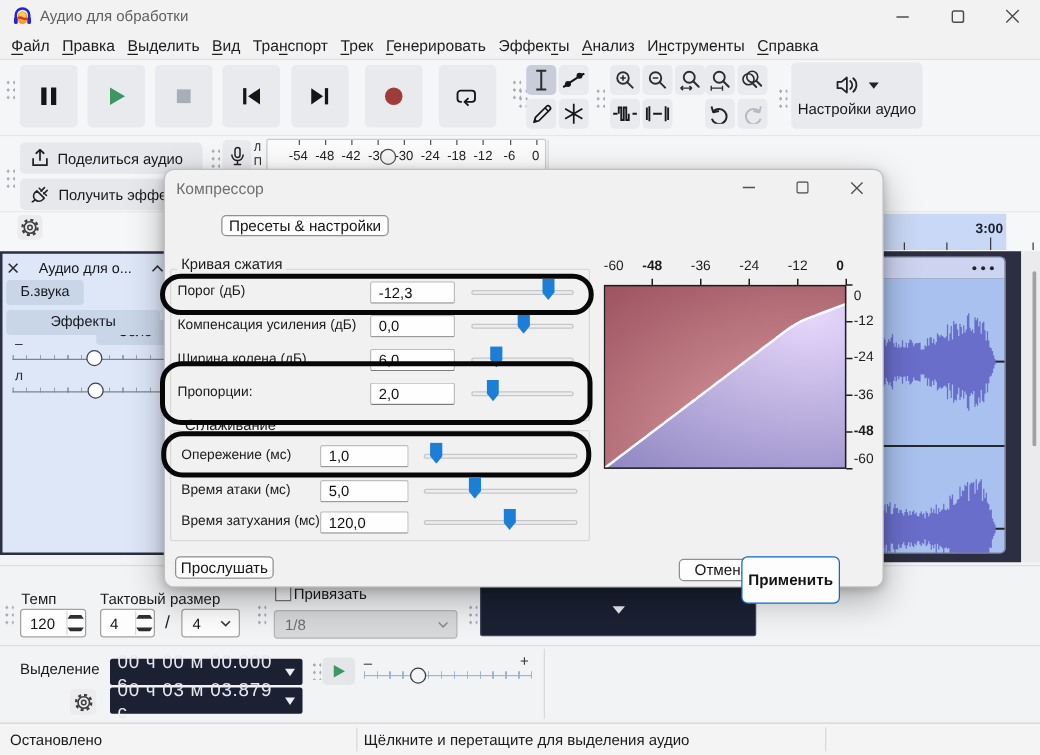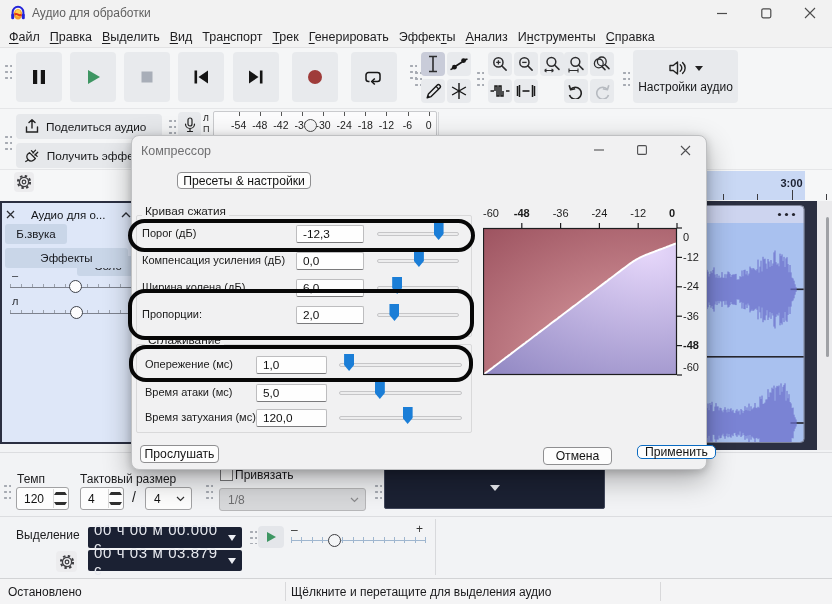--- a/index.html
+++ b/index.html
@@ -647,20 +647,20 @@
       <line x1="194" y1="123.6" x2="199" y2="123.6" stroke="#1d1d1f" stroke-width="1.2"></line>
       <line x1="194" y1="153" x2="199" y2="153" stroke="#1d1d1f" stroke-width="1.2"></line>
     </svg>
 
   <div class="white-btn" style="left:8px; top:309px; width:79px; height:18px;">
     <span>Прослушать</span>
   </div>
   <div class="white-btn" style="left:411px; top:311px; width:69px; height:18px;">
     <span>Отмена</span>
   </div>
-  <div class="white-btn" style="left:505px; top:309px; width:79px; height:14px; border:1.5px solid #0b6bc2; border-radius:5px;">
+  <div class="white-btn" style="left:461px; top:309px; width:79px; height:38px; border:1.5px solid #0b6bc2; border-radius:5px;font-weight:bold;">
     <span>Применить</span>
   </div>
 </div>
 
 <div class="ring" style="left:128px; top:219px; width:347px; height:33px;"></div>
 <div class="ring" style="left:128px; top:289px; width:346px; height:51px;"></div>
 <div class="ring" style="left:129px; top:345px; width:344px; height:37px;"></div>
 
 </body></html>

